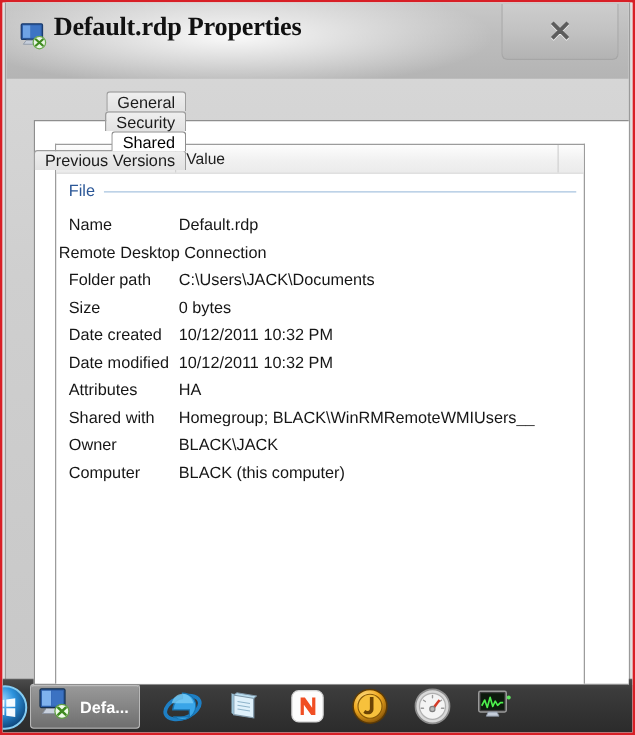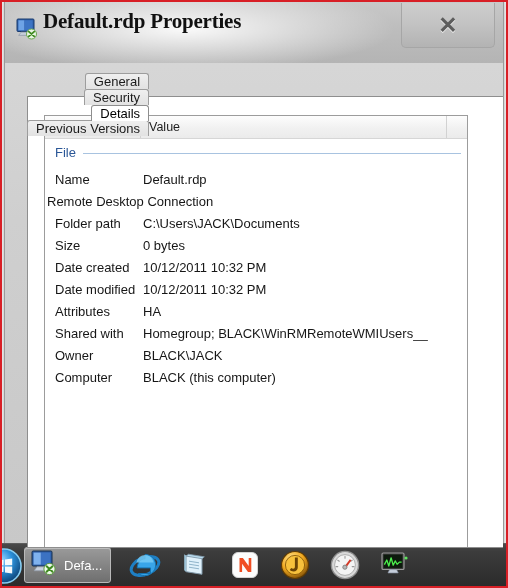--- a/index.html
+++ b/index.html
@@ -271,20 +271,21 @@
   }
   .task-button.active {
     background: linear-gradient(180deg,#9a9a9a 0%, #878787 45%, #6f6f6f 100%);
     border: 1px solid #b9b9b9;
     box-shadow: inset 0 1px 0 rgba(255,255,255,.35);
   }
   .task-label {
     font-size: 13px;
     color: #ffffff;
     white-space: nowrap;
+    font-weight: bold;
   }
   .tray-icon {
     flex: 0 0 auto;
     margin-left: 18px;
     width: 32px;
     height: 32px;
     cursor: pointer;
     position: relative;
   }
 </style>
@@ -318,21 +319,21 @@
     </div>
 
     <div id="tabstrip">
       <div class="tab">
           <span>General</span>
         </div>
       <div class="tab">
           <span>Security</span>
         </div>
       <div class="tab active">
-          <span>Details</span>
+          <span>Shared</span>
         </div>
       <div class="tab">
           <span>Previous Versions</span>
         </div>
     </div>
 
     <div id="tabpage">
 
       <div id="listview">
 

